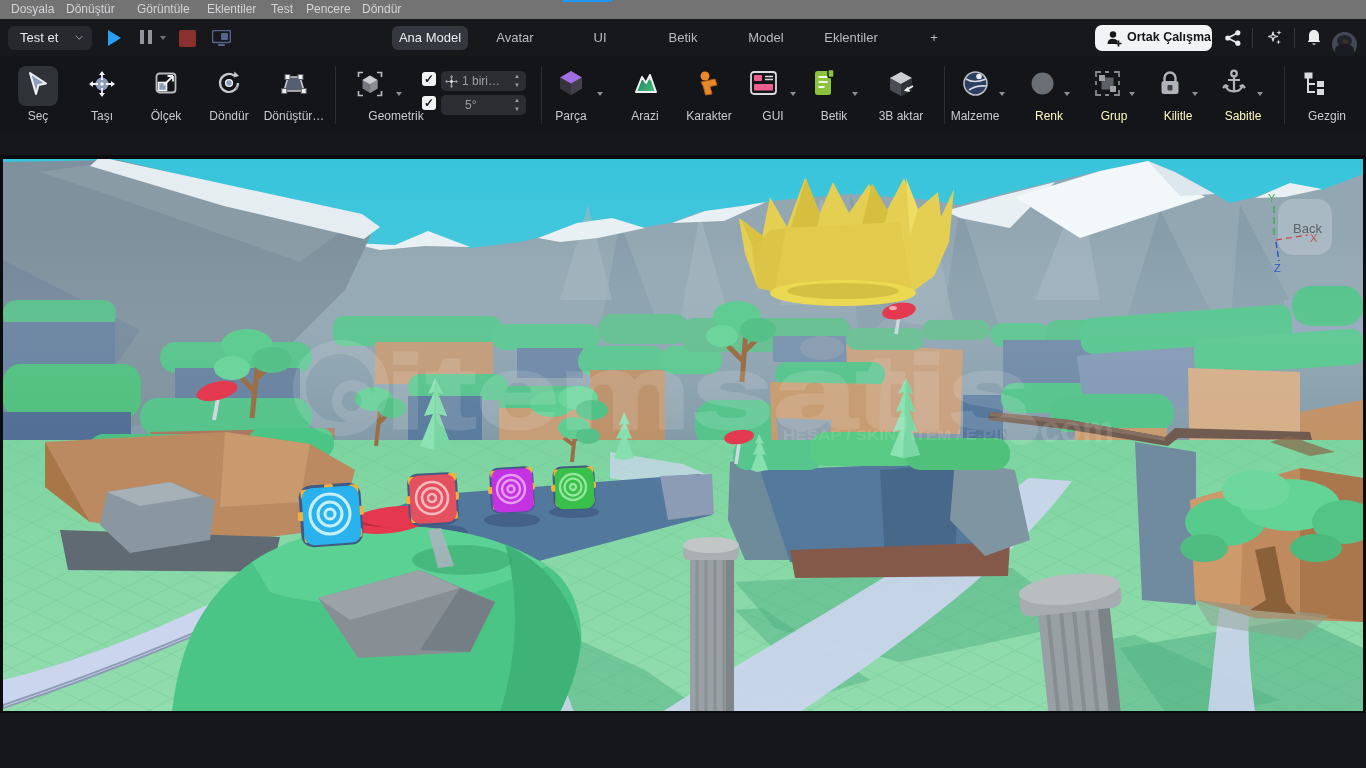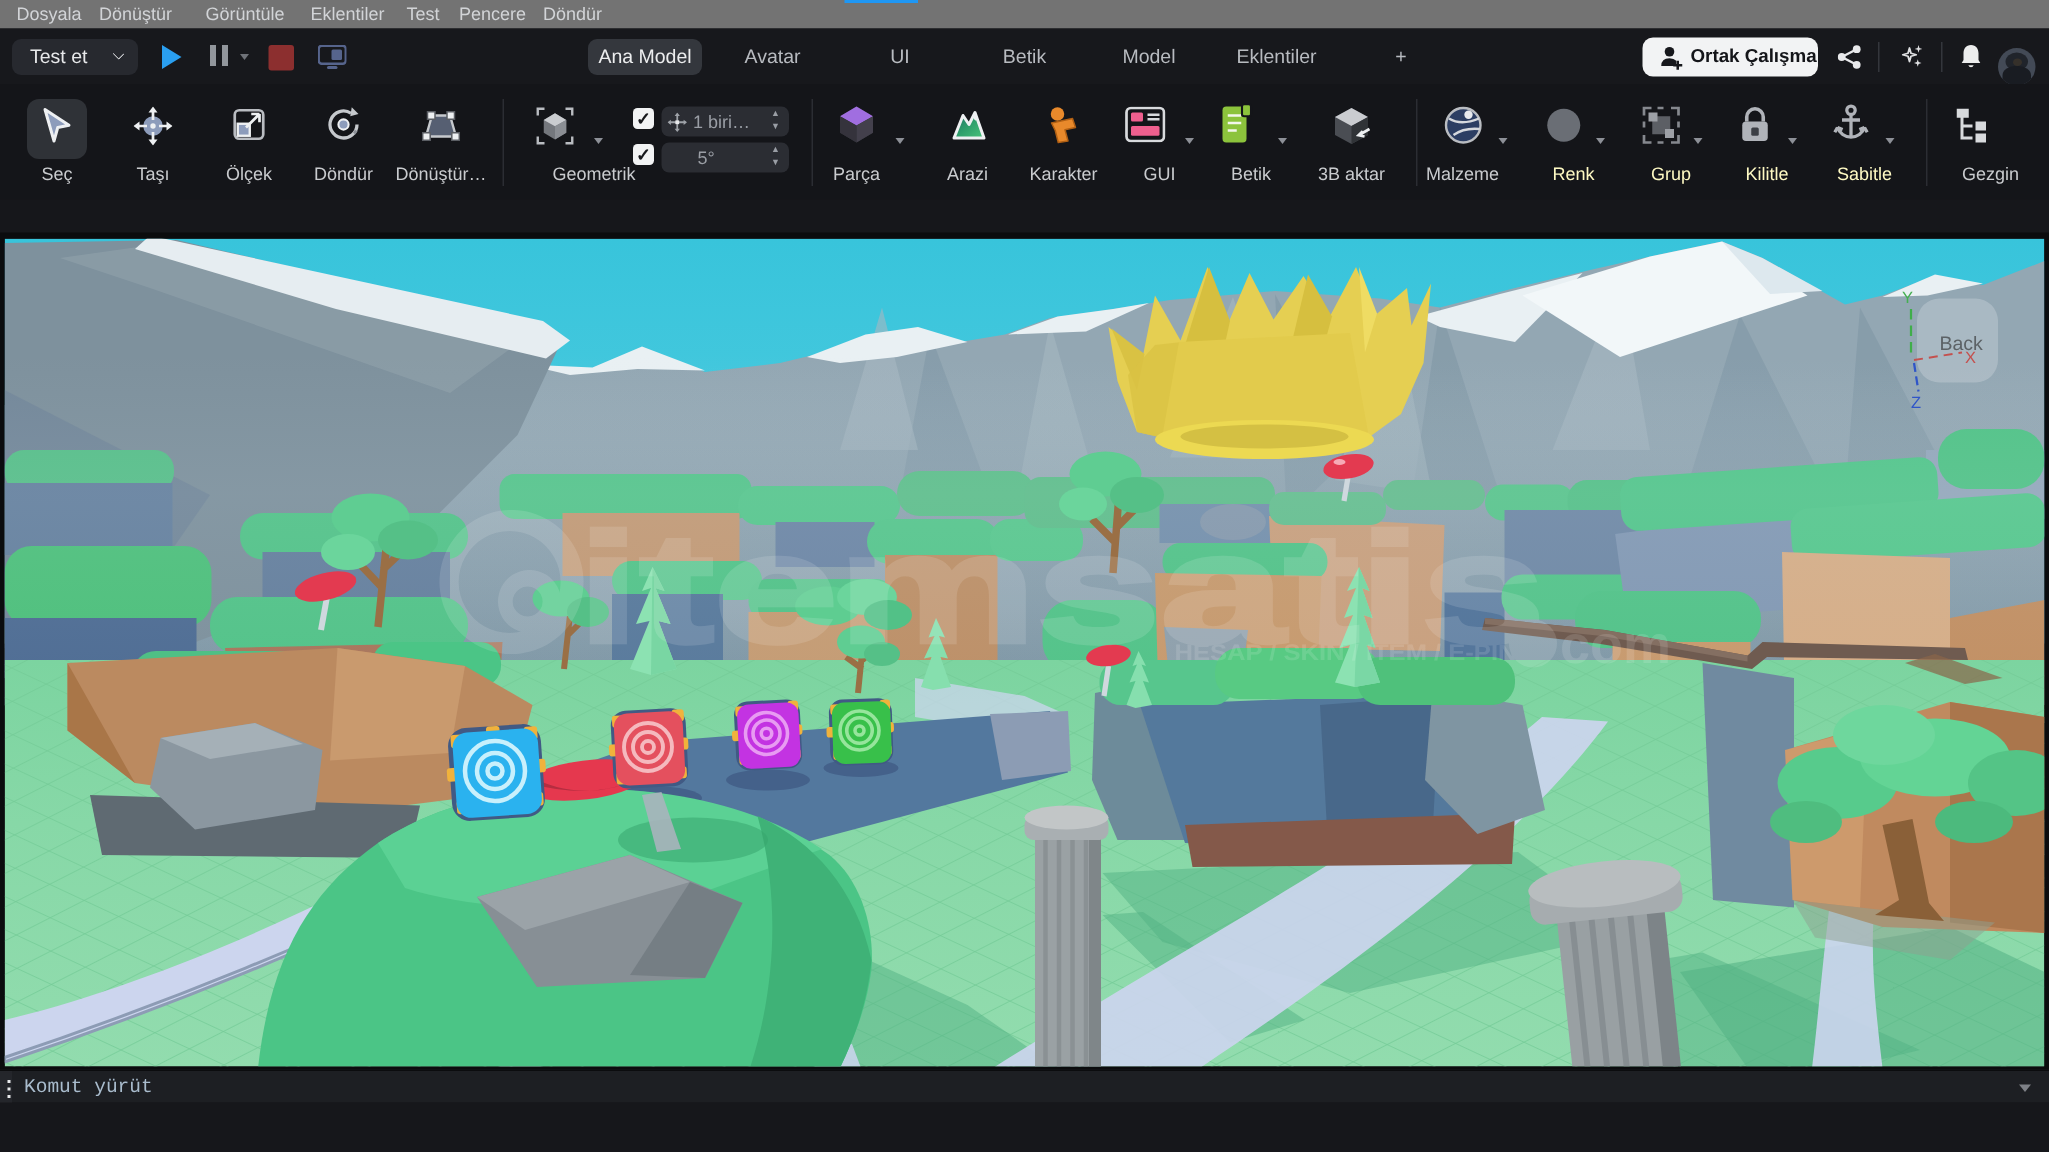--- a/index.html
+++ b/index.html
@@ -665,24 +665,14 @@
     <path d="M1274,206 L1274,238" stroke="#3fae4a" stroke-width="1.5" stroke-dasharray="7 4"></path>
     <path d="M1276,240 L1308,235" stroke="#c4504e" stroke-width="1.3" stroke-dasharray="6 4"></path>
     <path d="M1276,242 L1279,261" stroke="#2f55c8" stroke-width="1.5" stroke-dasharray="6 3"></path>
     <text x="1268" y="202" font-size="11" fill="#44b050" font-family="Liberation Sans, sans-serif">Y</text>
     <text x="1310" y="242" font-size="11" fill="#c4504e" font-family="Liberation Sans, sans-serif">X</text>
     <text x="1274" y="272" font-size="11" fill="#2f55c8" font-family="Liberation Sans, sans-serif">Z</text>
   </g>
   </svg>
   </div>
     </div>
-  <div class="abs" id="cmdbar">
-    <svg id="cmdgrip" style="position:absolute;left:0;top:0" width="8" height="22">
-        <rect width="8" height="22" fill="#24262b"></rect>
-        <rect x="3" y="5" width="2" height="2" fill="#e8eaec"></rect>
-        <rect x="3" y="10" width="2" height="2" fill="#e8eaec"></rect>
-        <rect x="3" y="15" width="2" height="2" fill="#e8eaec"></rect>
-      </svg>
-    <div id="cmdtext">Komut yürüt</div>
-    <div id="cmddrop"></div>
-  </div>
   <div class="abs" id="bottomstrip"></div>
 </div>
 
 </body></html>

